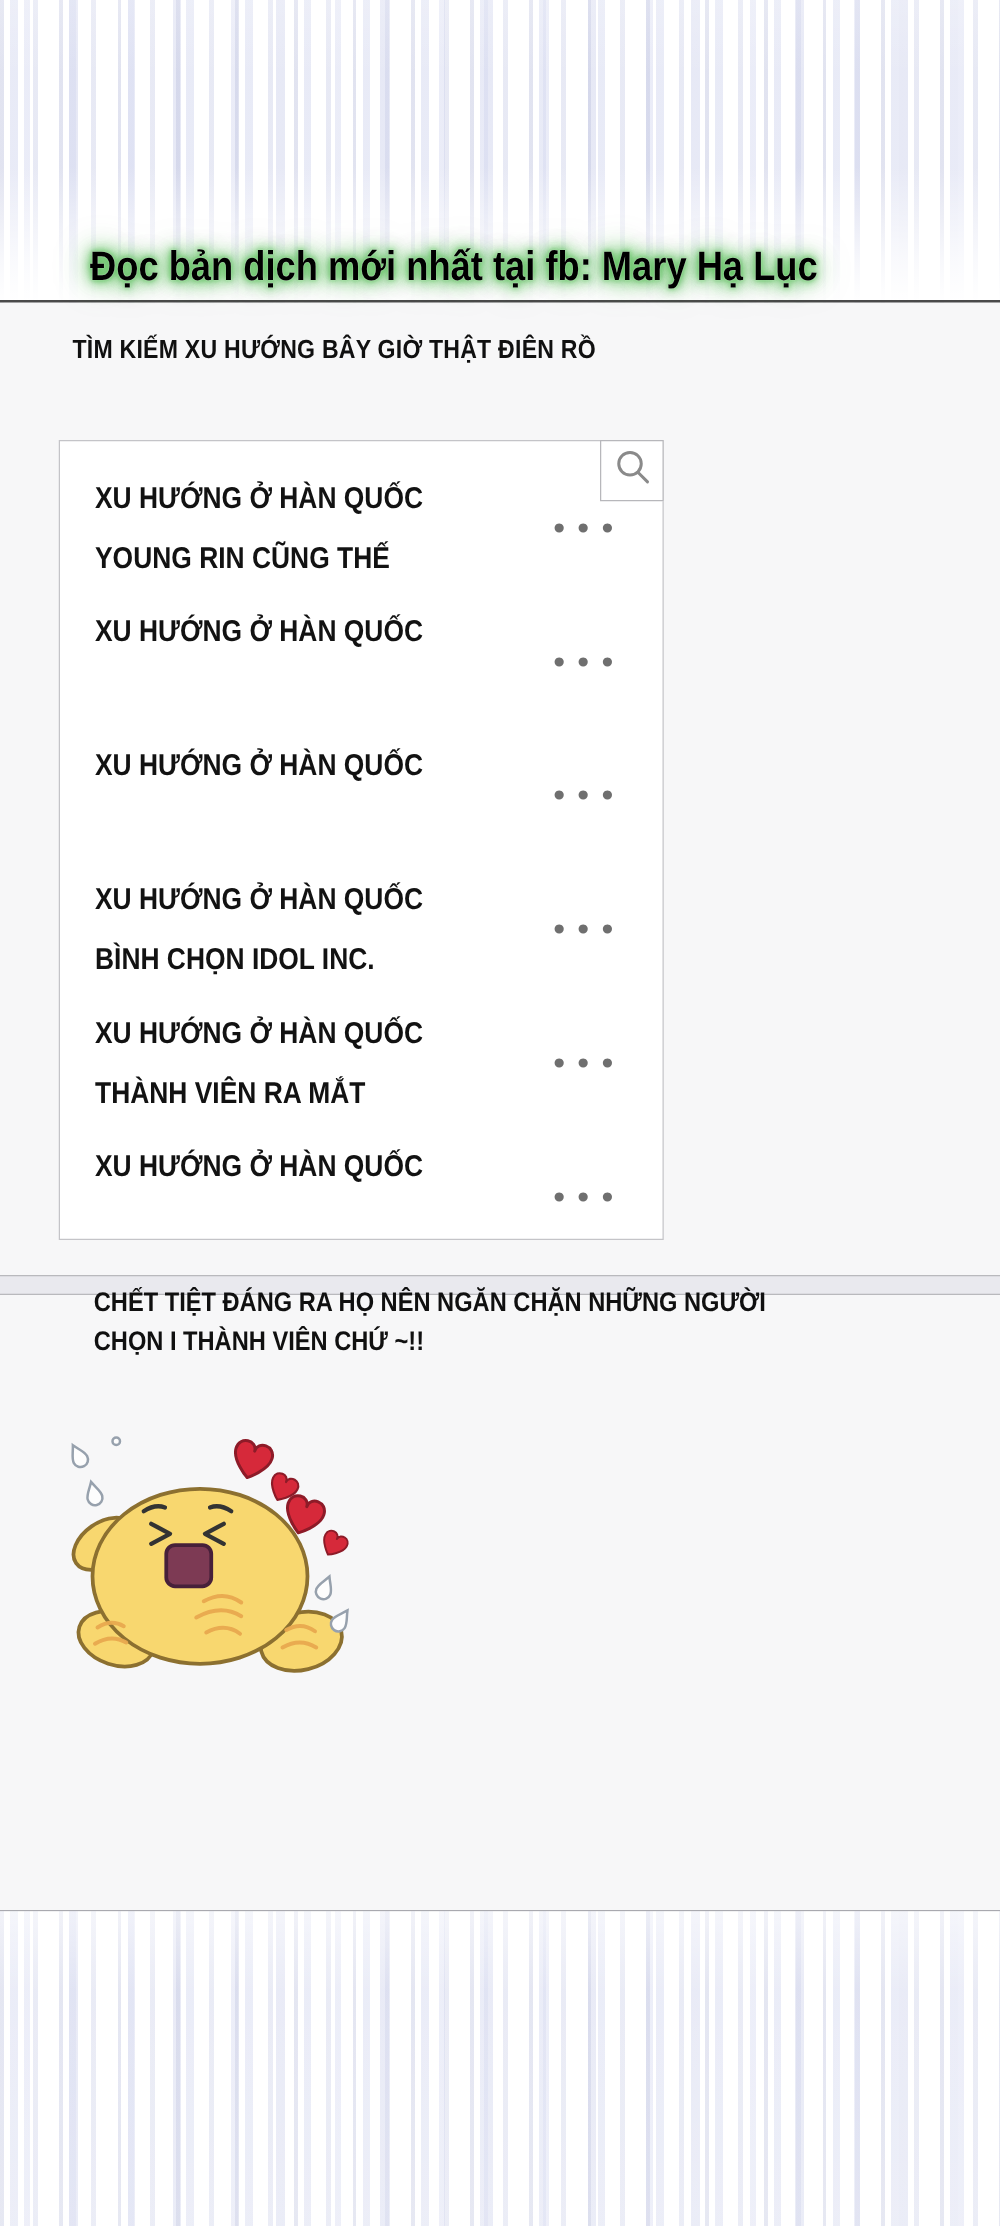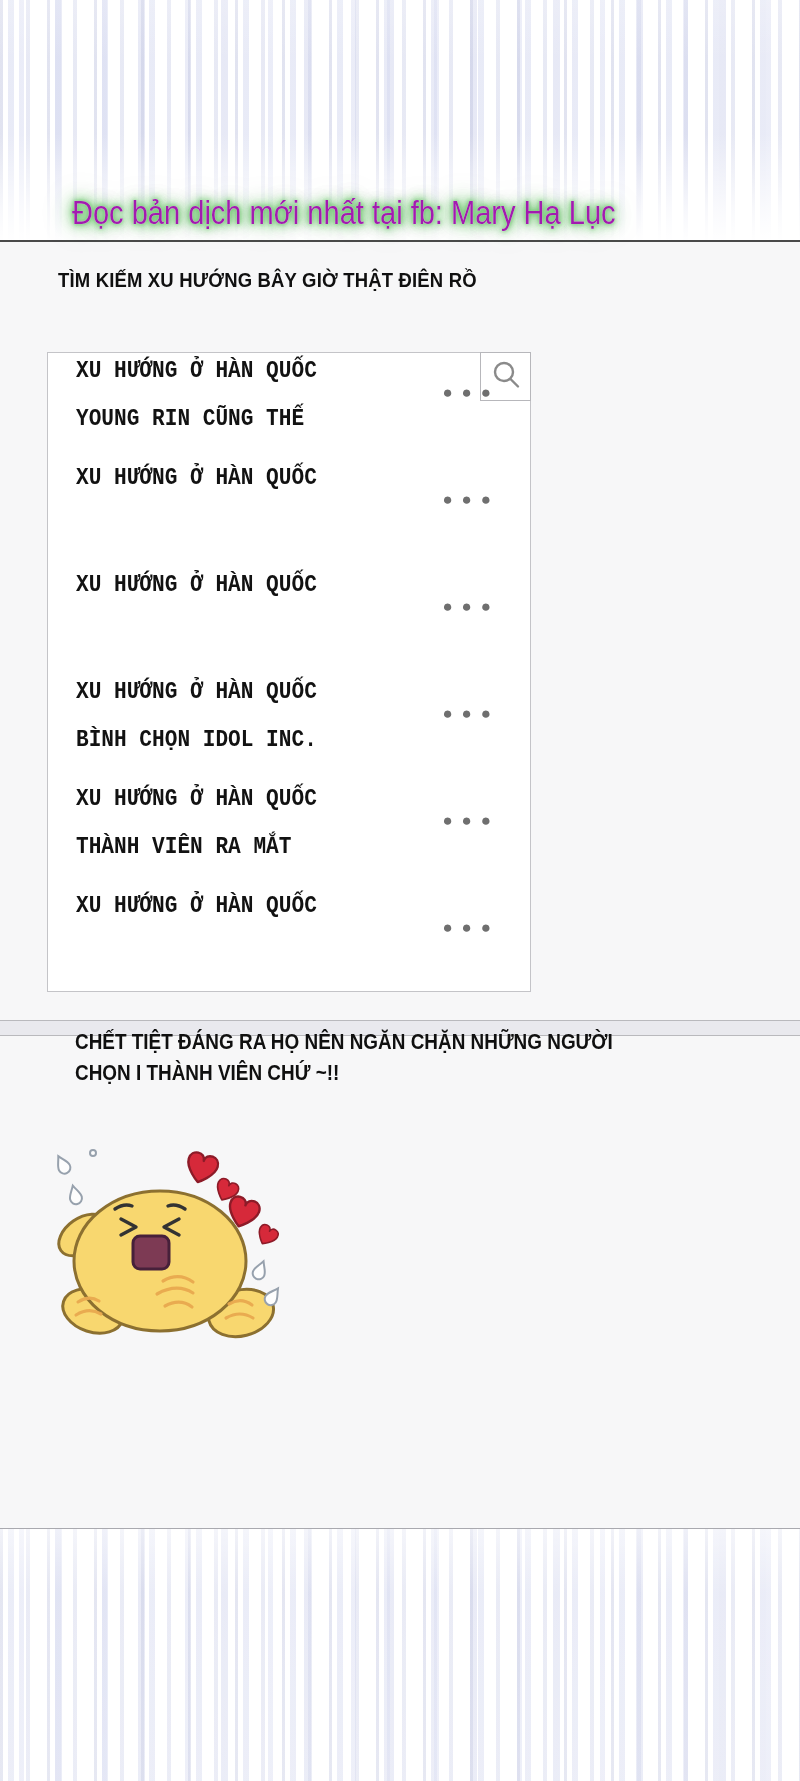--- a/index.html
+++ b/index.html
@@ -32,21 +32,21 @@
   .stripes-bottom{top:1528px;height:253px;border-top:1px solid #a9a9af;}
   .stripes-bottom::after{
     content:"";position:absolute;inset:0;
     background:linear-gradient(180deg,rgba(255,255,255,.55) 0%,rgba(255,255,255,.10) 25%,
       rgba(255,255,255,.18) 100%);
   }
   
   .banner-line{top:240px;left:0;width:800px;height:2px;background:#4a4a4a;z-index:1;}
   .banner{
     top:194px;left:55px;width:700px;z-index:2;
-    font-size:33px;font-weight:normal;letter-spacing:0px;color:#a21caf;
+    font-size:33px;font-weight:bold;letter-spacing:0px;color:#000000;
     white-space:nowrap;
     text-shadow:
       0 0 1px #ffffff,
       0 0 4px rgba(96,196,96,.95),
       0 0 8px rgba(75,184,75,.90),
       0 0 14px rgba(62,172,62,.75),
       0 0 24px rgba(62,172,62,.55),
       0 0 34px rgba(62,172,62,.40);
     padding-left: 17px;
   }
@@ -59,21 +59,21 @@
   
   .panel{
     top:352px;left:47px;width:484px;height:640px;background:#ffffff;
     border:1px solid #c4c4c8;box-sizing:border-box;
   }
   .search-btn{
     position:absolute;top:-1px;right:-1px;width:51px;height:49px;
     background:#ffffff;border:1px solid #b7b7bb;box-sizing:border-box;
     display:flex;align-items:center;justify-content:center;cursor:pointer;
   }
-  .rows{position:absolute;top:2px;left:0;width:100%;font-family:Liberation Mono, monospace;}
+  .rows{position:absolute;top:30px;left:0;width:100%;}
   .row{position:relative;height:107px;padding-left:28px;box-sizing:border-box;}
   .row .l1,.row .l2{
     font-size:24px;font-weight:bold;line-height:31px;color:#121212;white-space:nowrap;
   }
   .row .l2{margin-top:17px;}
   .dots{
     position:absolute;top:30px;right:30px;
     font-size:17px;letter-spacing:9px;color:#6f6f6f;line-height:17px;cursor:pointer;
   }
   

